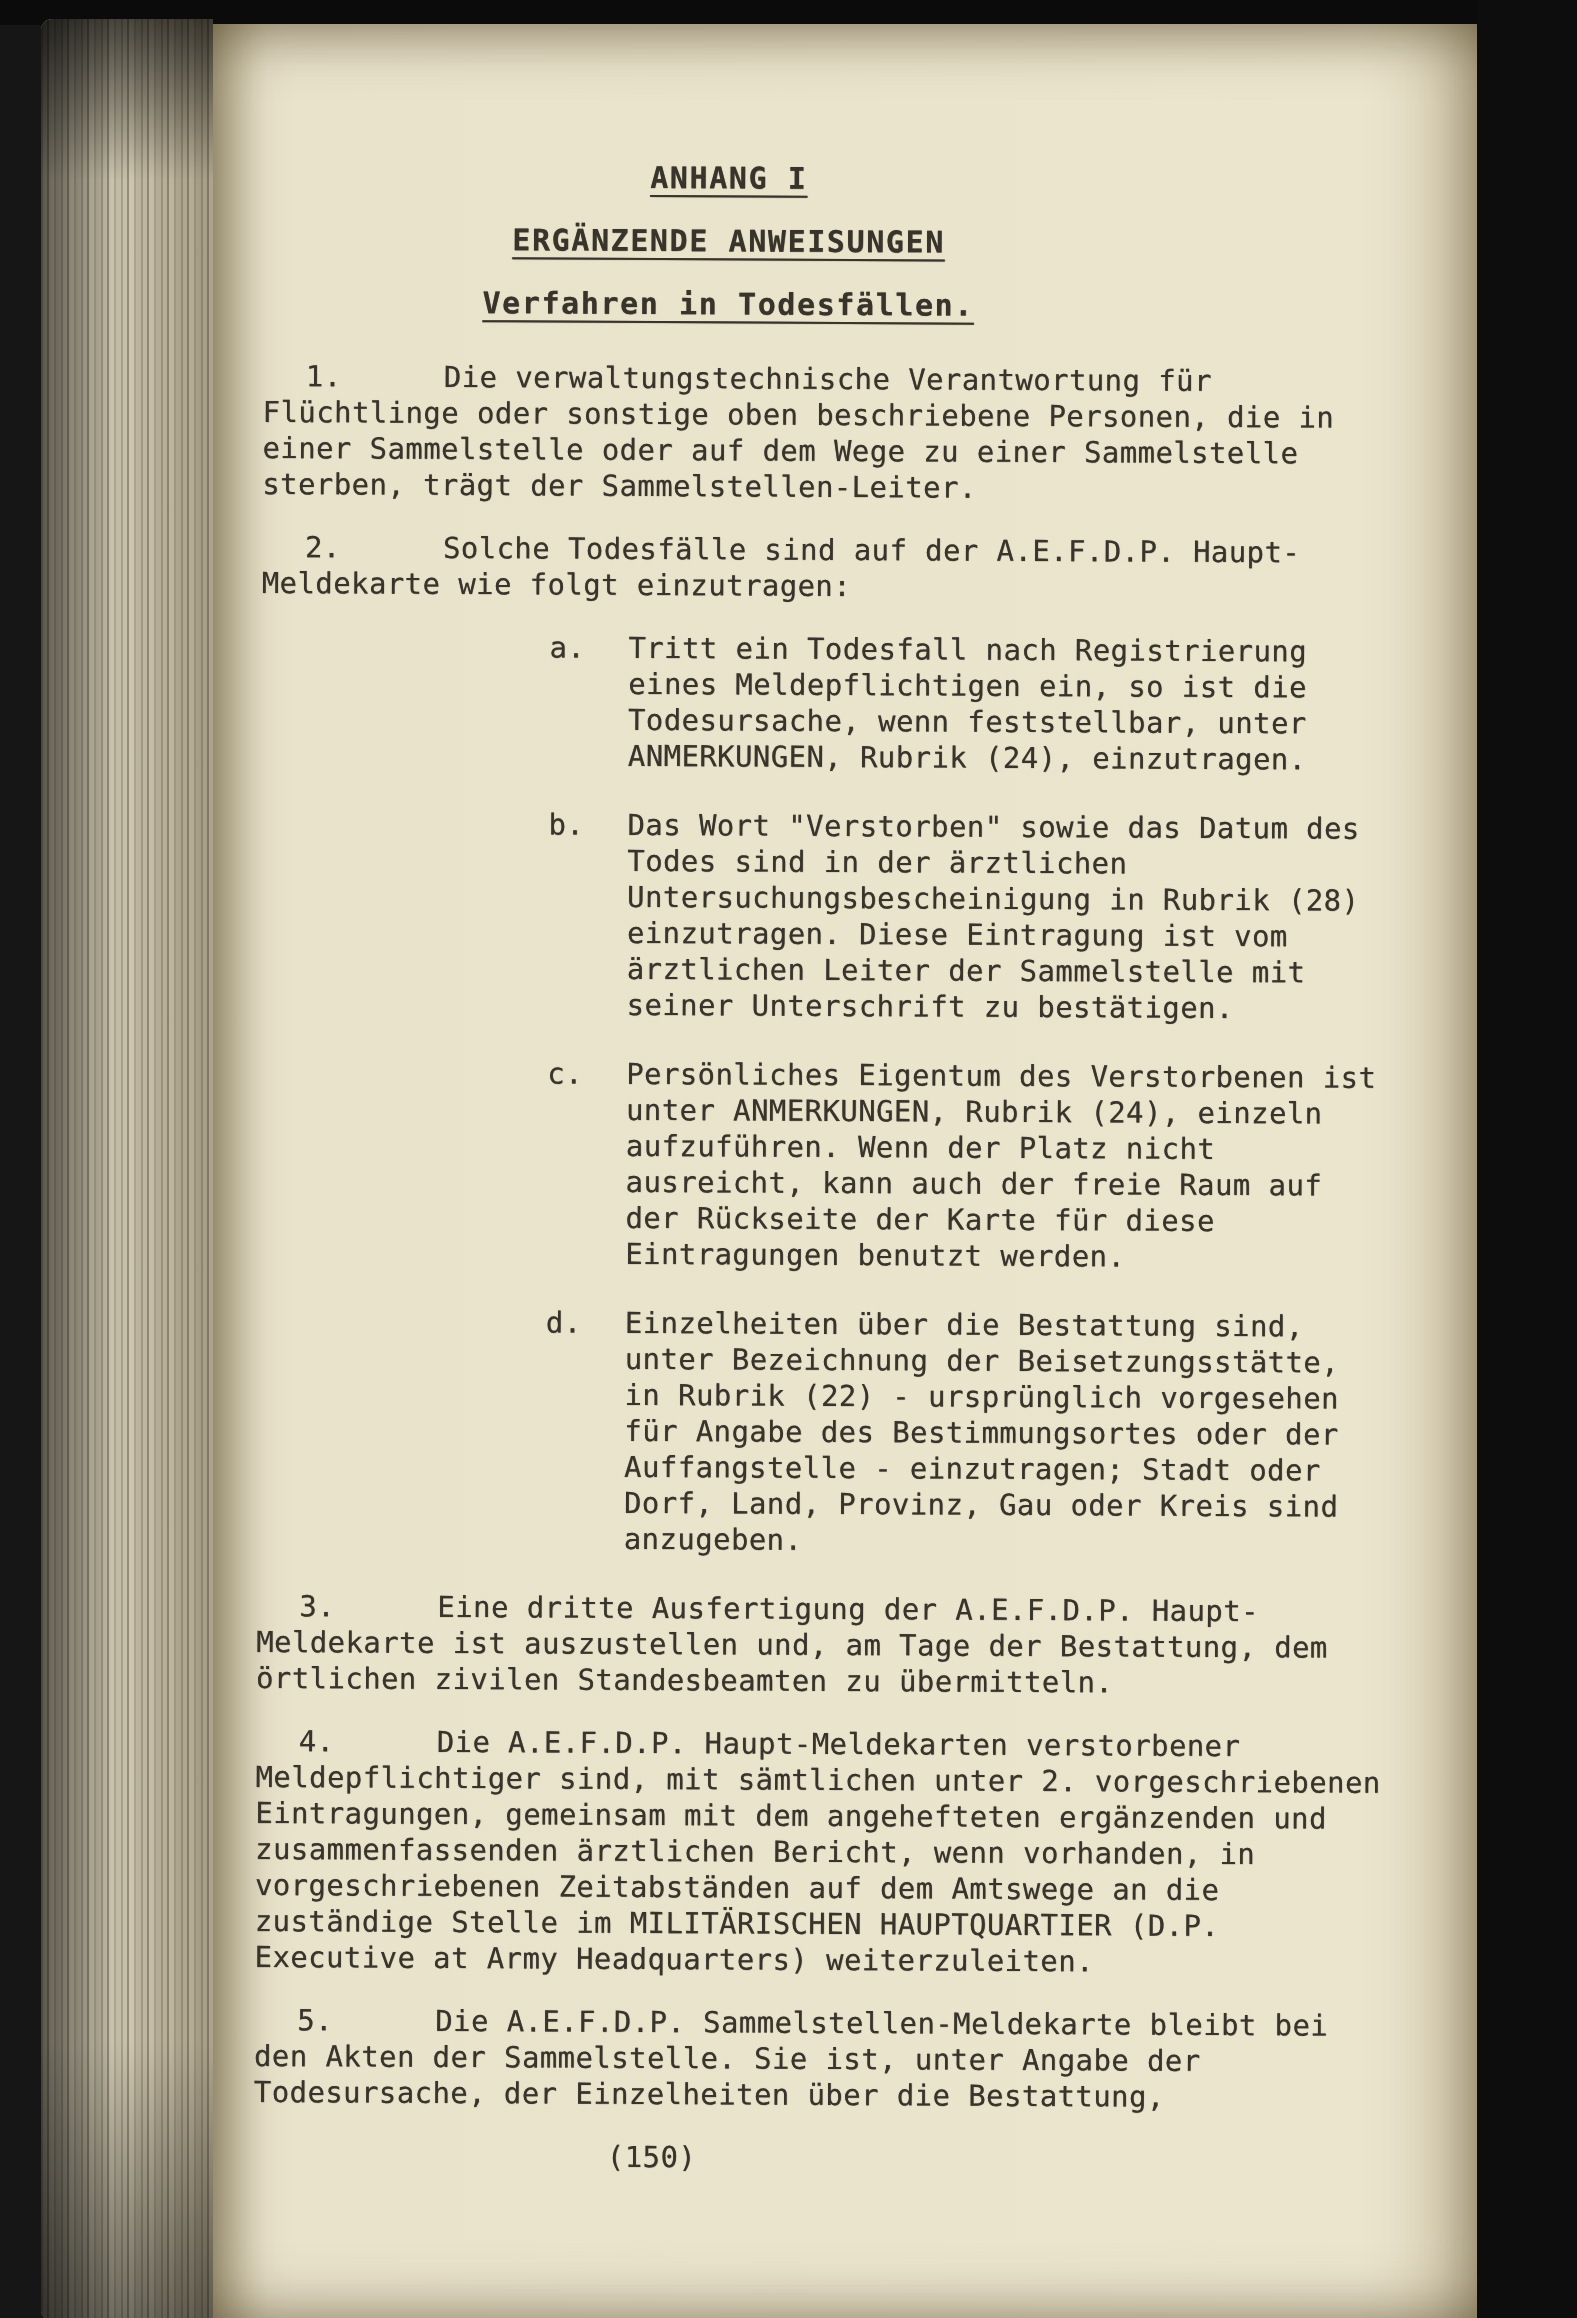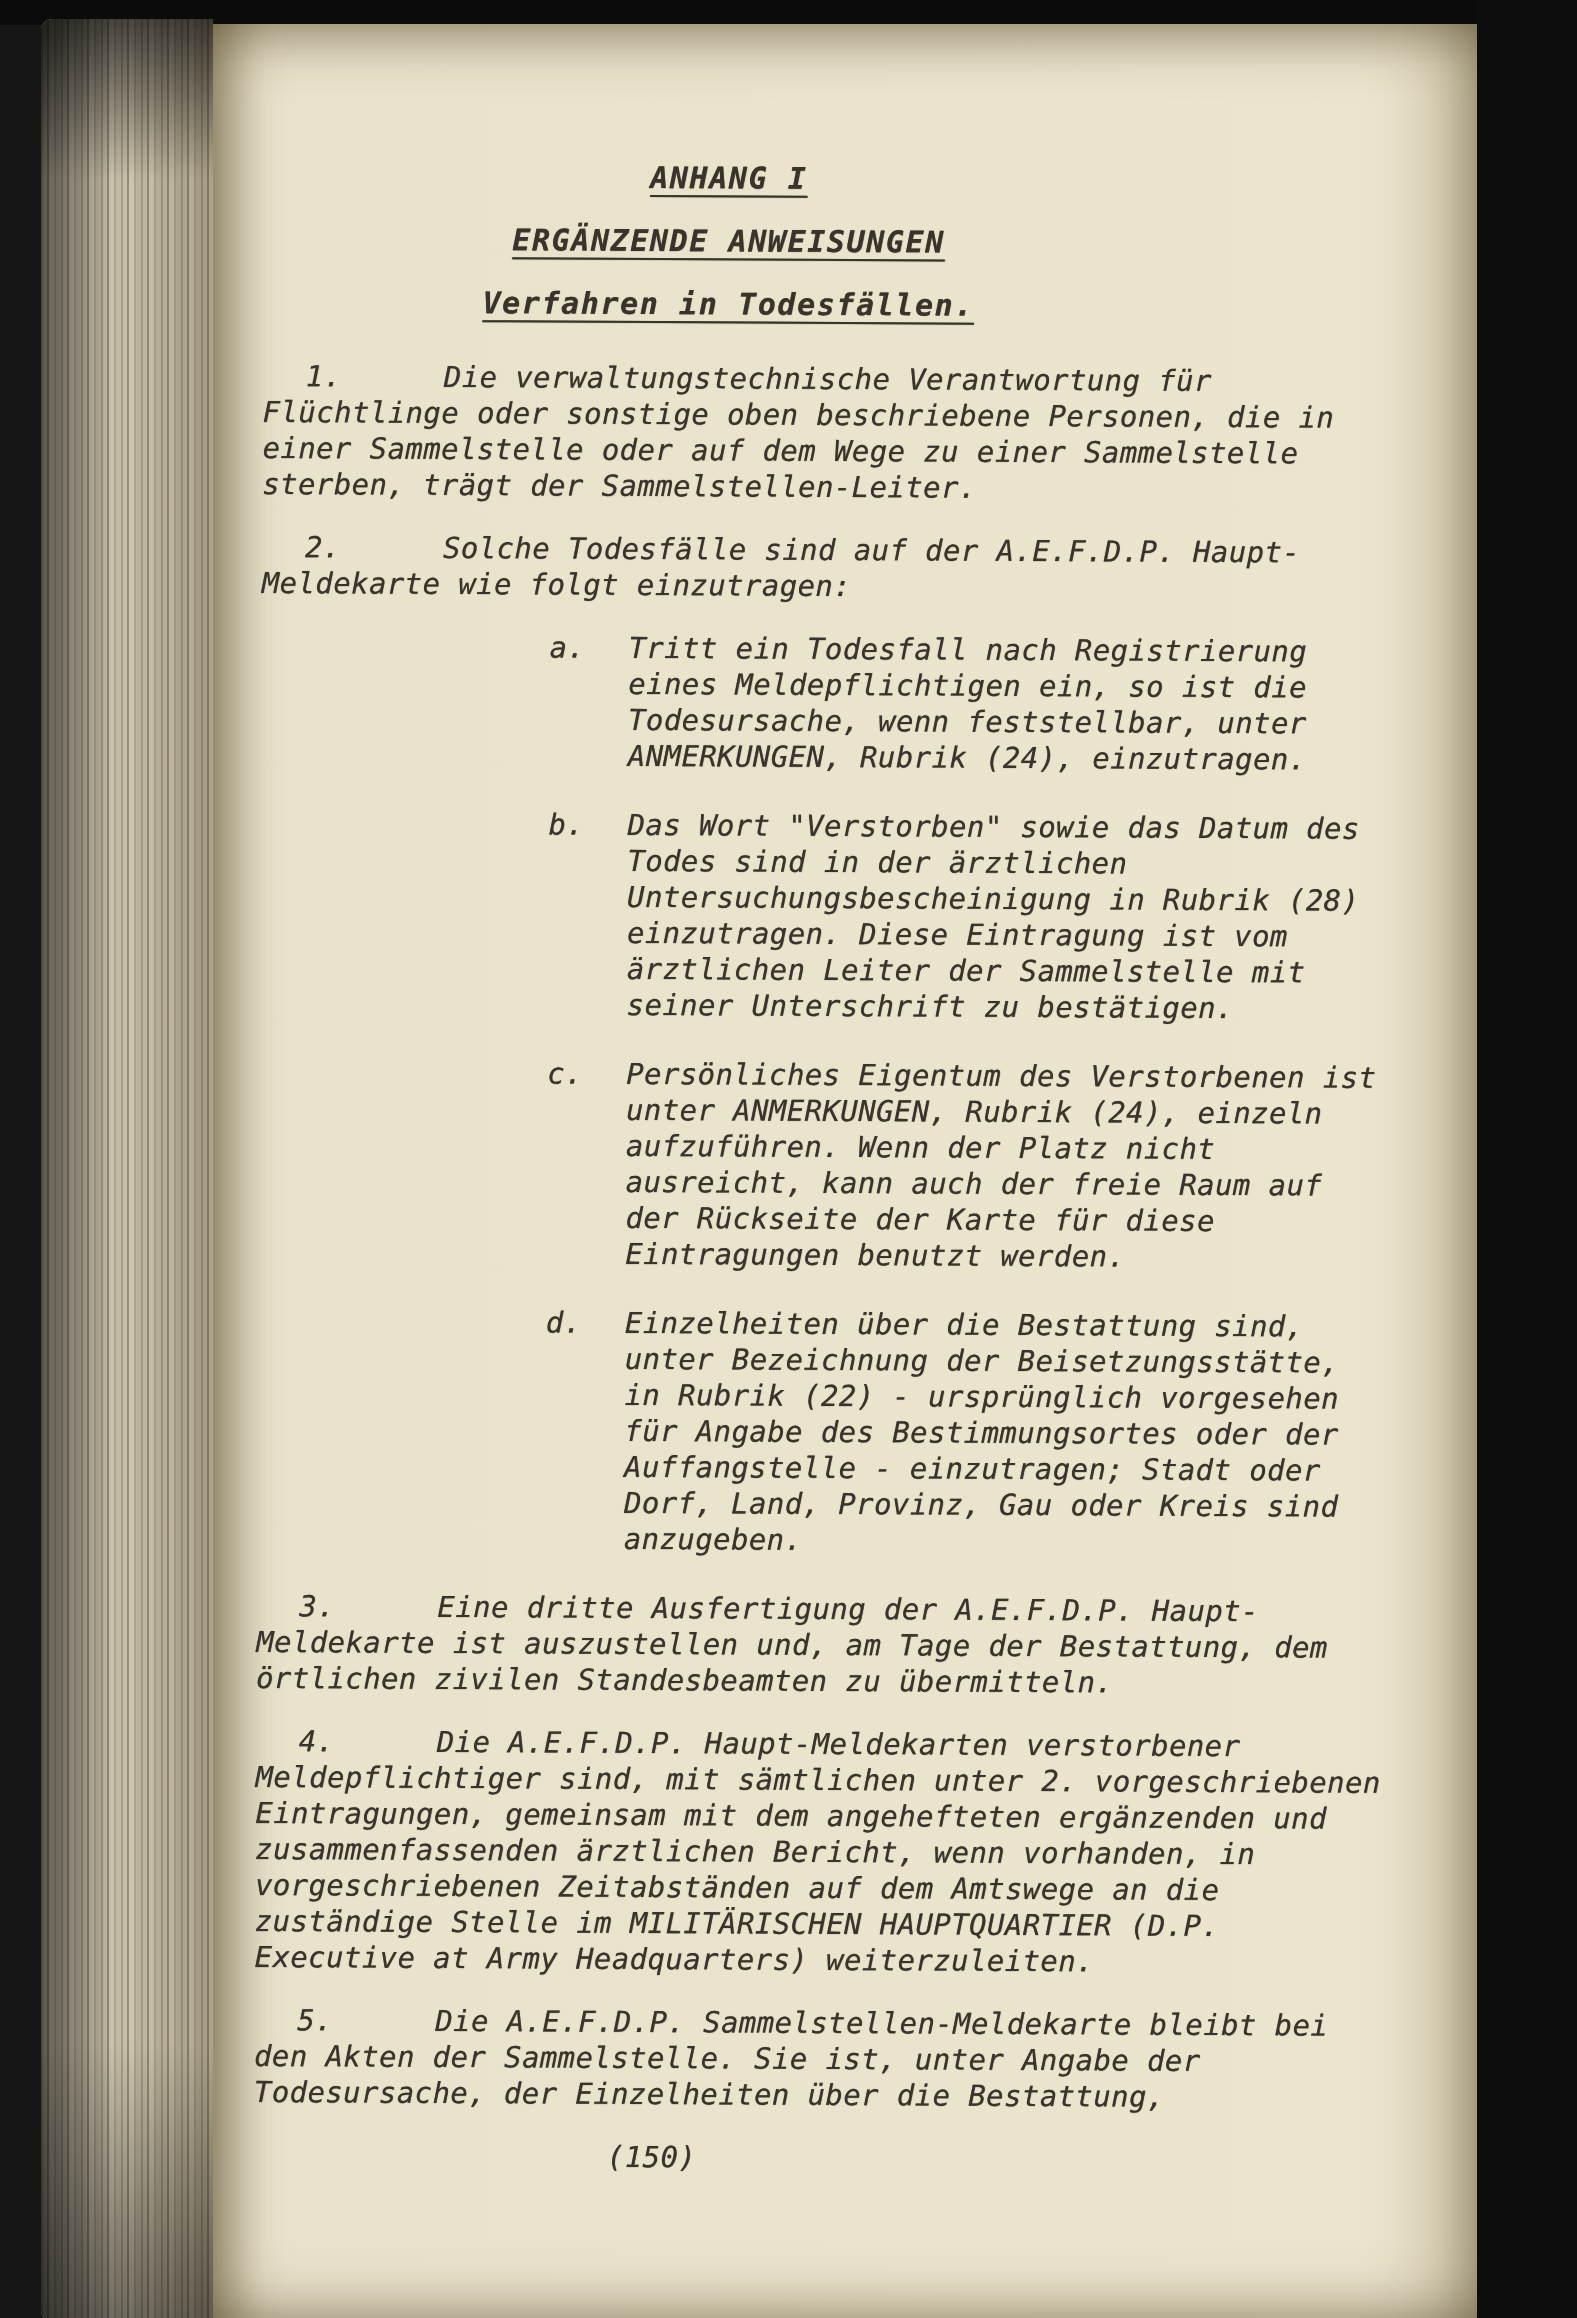--- a/index.html
+++ b/index.html
@@ -6,21 +6,20 @@
   body {
     width: 1578px; height: 2319px;
     background: #121212;
     position: relative;
     overflow: hidden;
     font-family: "DejaVu Sans Mono", "Liberation Mono", monospace;
   }
   .photo {
     position: absolute; inset: 0;
     background: linear-gradient(180deg, #0b0b0b 0 25px, #161616 25px 100%);
-    font-style: italic;
   }
   
   .page-stack {
     position: absolute;
     left: 41px; top: 19px;
     width: 172px; height: 2300px;
     background:
       repeating-linear-gradient(90deg,
         #a79f89 0 2.4px, #c9c2ac 2.4px 6.3px, #988f79 6.3px 8px,
         #d2cbb5 8px 12.6px, #b1a992 12.6px 15px, #c3bca6 15px 20px);

